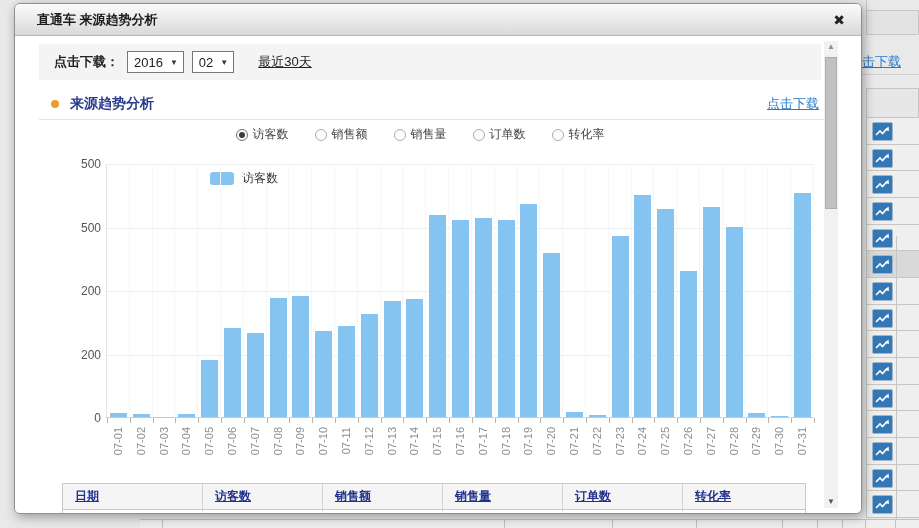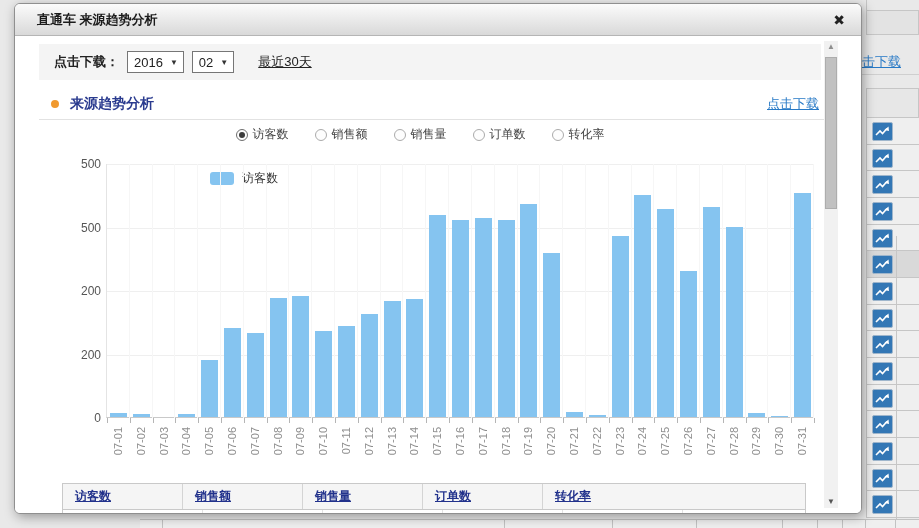--- a/index.html
+++ b/index.html
@@ -404,20 +404,23 @@
           </div>
       <div class="ylabel" style="top: 247px;">0</div>
           <div class="ylabel" style="top: 183.5px;">200</div>
           <div class="ylabel" style="top: 120px;">200</div>
           <div class="ylabel" style="top: 56.5px;">500</div>
           <div class="ylabel" style="top: -7px;">500</div>
         </div>
 
       <div class="data-table">
         <div class="thead" id="tableHead">
+            <div class="th" style="width: 140px;">
+              <a>日期</a>
+            </div>
             <div class="th" style="width: 120px;">
               <a>访客数</a>
             </div>
             <div class="th" style="width: 120px;">
               <a>销售额</a>
             </div>
             <div class="th" style="width: 120px;">
               <a>销售量</a>
             </div>
             <div class="th" style="width: 120px;">

